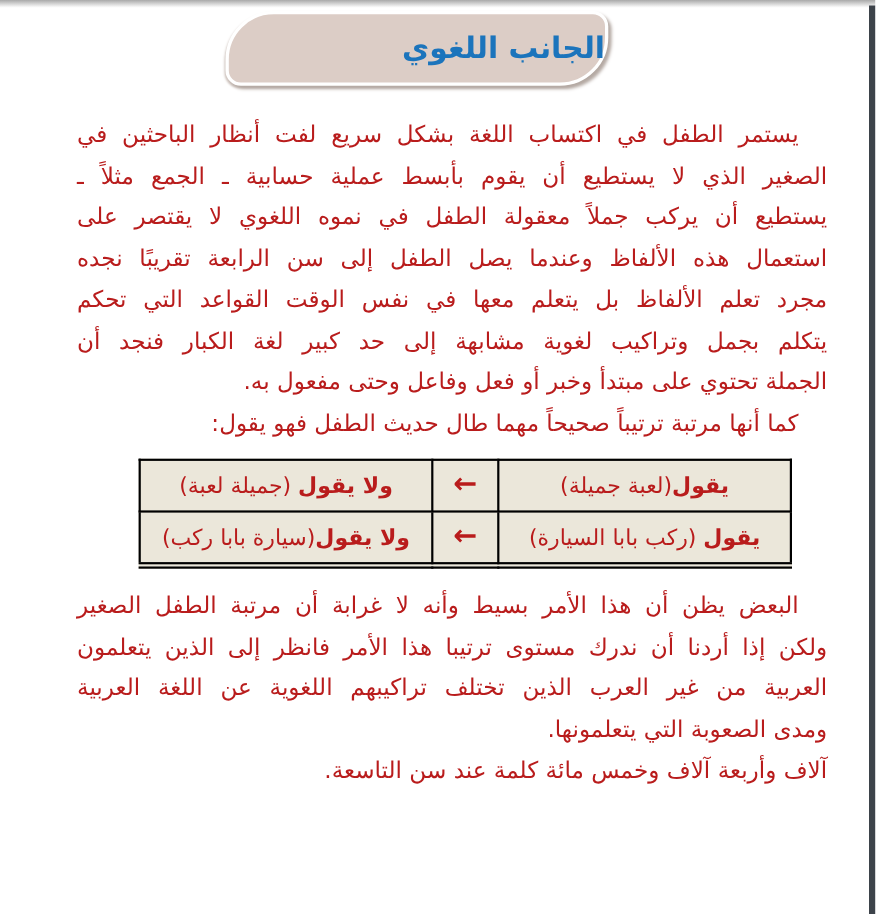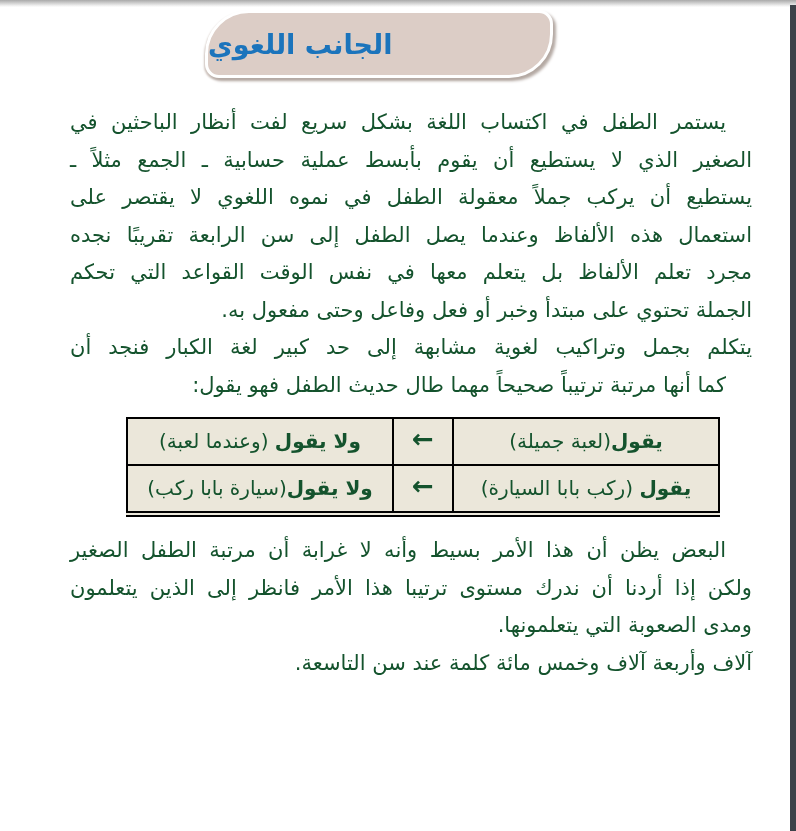--- a/index.html
+++ b/index.html
@@ -20,34 +20,34 @@
     background:#3d434a;
   }
   
   .banner {
     position:absolute; top:10px; left:205px;
     width:342px; height:62px;
     background:#dccdc6;
     border:3px solid #ffffff;
     border-radius:44px 14px 44px 14px;
     box-shadow:3px 3px 3px #b4a9a3, -1px 2px 2px #cfc4be;
-    display:flex; align-items:center; justify-content:flex-start;
+    display:flex; align-items:center; justify-content:flex-end;
   }
   .banner-title {
     color:#1b74bc;
     font-size:27px;
     font-weight:bold;
     letter-spacing:0.5px;
   }
   
   .content {
     position:absolute;
     top:104px; right:44px; left:70px; bottom:0;
     direction:rtl;
-    color:#14532d;
+    color:#b91c1c;
     font-size:21px;
     line-height:37.5px;
   }
   .para { margin:0; }
   .line { text-align:justify; text-align-last:justify; }
   .line.first { text-indent:26px; }
   .line.last { text-align-last:right; }
   
   .ex-table {
     width:558px;
@@ -86,58 +86,59 @@
   </div>
 
   <div class="content">
 
     <div class="para">
       <div class="line first">يستمر الطفل في اكتساب اللغة بشكل سريع لفت أنظار الباحثين في</div>
       <div class="line">الصغير الذي لا يستطيع أن يقوم بأبسط عملية حسابية ـ الجمع مثلاً ـ</div>
       <div class="line">يستطيع أن يركب جملاً معقولة الطفل في نموه اللغوي لا يقتصر على</div>
       <div class="line">استعمال هذه الألفاظ وعندما يصل الطفل إلى سن الرابعة تقريبًا نجده</div>
       <div class="line">مجرد تعلم الألفاظ بل يتعلم معها في نفس الوقت القواعد التي تحكم</div>
+      <div class="line">يتكلم بجمل وتراكيب لغوية مشابهة إلى حد كبير لغة الكبار فنجد أن</div>
       <div class="line last">الجملة تحتوي على مبتدأ وخبر أو فعل وفاعل وحتى مفعول به.</div>
-      <div class="line">يتكلم بجمل وتراكيب لغوية مشابهة إلى حد كبير لغة الكبار فنجد أن</div>
     </div>
 
     <div class="para">
       <div class="line first last">كما أنها مرتبة ترتيباً صحيحاً مهما طال حديث الطفل فهو يقول:</div>
     </div>
 
     <table class="ex-table">
       <tbody>
         <tr>
           <td class="col-side">
             <span class="cell-label">يقول</span><span class="cell-value">(لعبة جميلة)</span>
           </td>
           <td class="col-arrow">
             <span class="arrow-glyph">←</span>
           </td>
           <td class="col-side">
-            <span class="cell-label">ولا يقول</span> <span class="cell-value">(وعندما لعبة)</span>
+            <span class="cell-label">ولا يقول</span> <span class="cell-value">(جميلة لعبة)</span>
           </td>
         </tr>
         <tr>
           <td class="col-side">
             <span class="cell-label">يقول</span> <span class="cell-value">(ركب بابا السيارة)</span>
           </td>
           <td class="col-arrow">
             <span class="arrow-glyph">←</span>
           </td>
           <td class="col-side">
             <span class="cell-label">ولا يقول</span><span class="cell-value">(سيارة بابا ركب)</span>
           </td>
         </tr>
       </tbody>
     </table>
 
     <div class="para">
       <div class="line first">البعض يظن أن هذا الأمر بسيط وأنه لا غرابة أن مرتبة الطفل الصغير</div>
       <div class="line">ولكن إذا أردنا أن ندرك مستوى ترتيبا هذا الأمر فانظر إلى الذين يتعلمون</div>
+      <div class="line">العربية من غير العرب الذين تختلف تراكيبهم اللغوية عن اللغة العربية</div>
       <div class="line last">ومدى الصعوبة التي يتعلمونها.</div>
     </div>
 
     <div class="para">
       <div class="line last">آلاف وأربعة آلاف وخمس مائة كلمة عند سن التاسعة.</div>
     </div>
 
   </div>
 </div>
 

